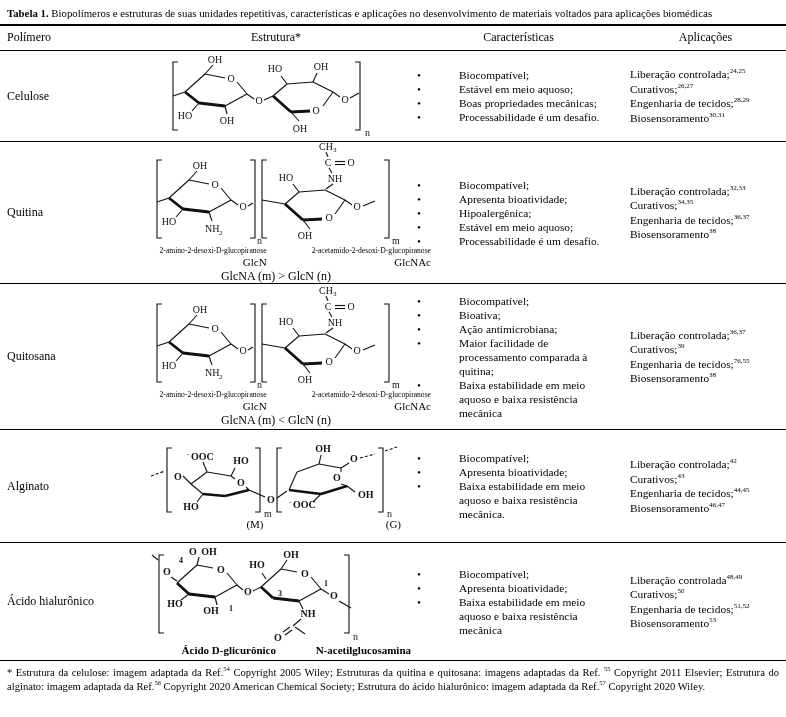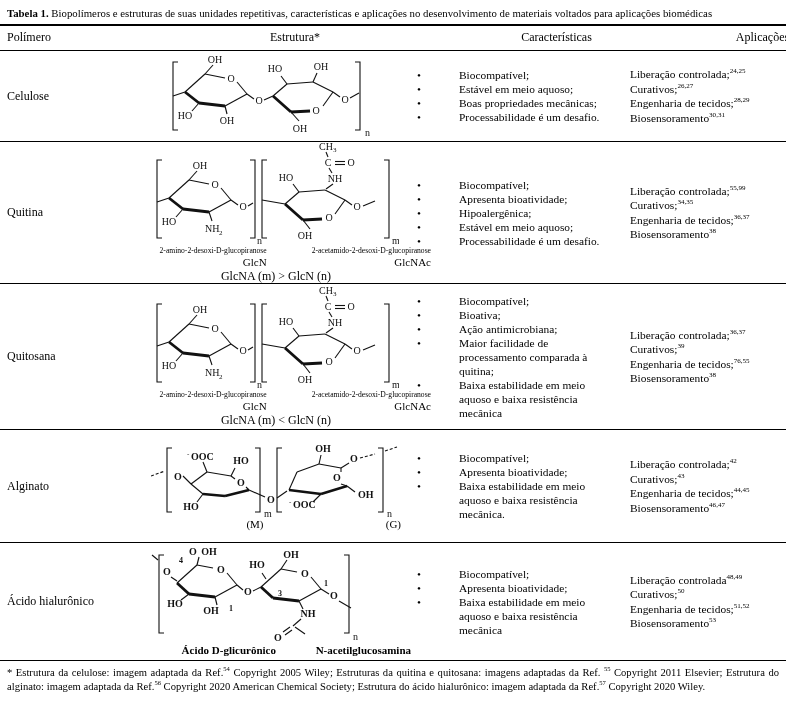--- a/index.html
+++ b/index.html
@@ -3,21 +3,21 @@
 <meta charset="utf-8">
 <style>
   * { margin:0; padding:0; box-sizing:border-box; }
   html,body { width:786px; height:717px; background:#fff; color:#000;
     font-family:"Liberation Serif", serif; }
   .page { width:786px; height:717px; overflow:hidden; }
   .title { padding:7px 6px 5px 7px; font-size:10.8px; white-space:nowrap; }
   .title b { font-weight:bold; }
   .tbl { border-top:2px solid #000; border-bottom:1.6px solid #000; }
   .hdr { display:grid; grid-template-columns:140px 272px 213px 161px;
-    border-bottom:1px solid #000; padding:4px 0 5px 0; font-size:12px;gap:19px; }
+    border-bottom:1px solid #000; padding:4px 0 5px 0; font-size:12px; }
   .hdr .c0 { padding-left:7px; }
   .hdr .cc { text-align:center; }
   .row { display:grid; grid-template-columns:140px 272px 213px 161px;
     border-bottom:1px solid #000; }
   .row:last-child { border-bottom:none; }
   .polyname { display:flex; align-items:center; padding-left:7px; font-size:12px; }
   .structcell { display:flex; flex-direction:column; align-items:center; justify-content:center; }
   .charcell { display:flex; flex-direction:column; justify-content:center;
     font-size:11.4px; line-height:14px; padding-right:10px; }
   .appcell { display:flex; flex-direction:column; justify-content:center;
@@ -214,21 +214,21 @@
         <div class="bi">
             <span class="dot">•</span>
             <span class="bitxt">Estável em meio aquoso;</span>
           </div>
         <div class="bi">
             <span class="dot">•</span>
             <span class="bitxt">Processabilidade é um desafio.</span>
           </div>
       </div>
       <div class="appcell">
-        <div><span>Liberação controlada;</span><sup>55,99</sup></div>
+        <div><span>Liberação controlada;</span><sup>32,33</sup></div>
         <div><span>Curativos;</span><sup>34,35</sup></div>
         <div><span>Engenharia de tecidos;</span><sup>36,37</sup></div>
         <div><span>Biosensoramento</span><sup>38</sup></div>
       </div>
     </div>
 
     <div class="row r3">
       <div class="polyname">Quitosana</div>
       <div class="structcell">
         <svg width="246" height="104" viewBox="0 0 246 104">

